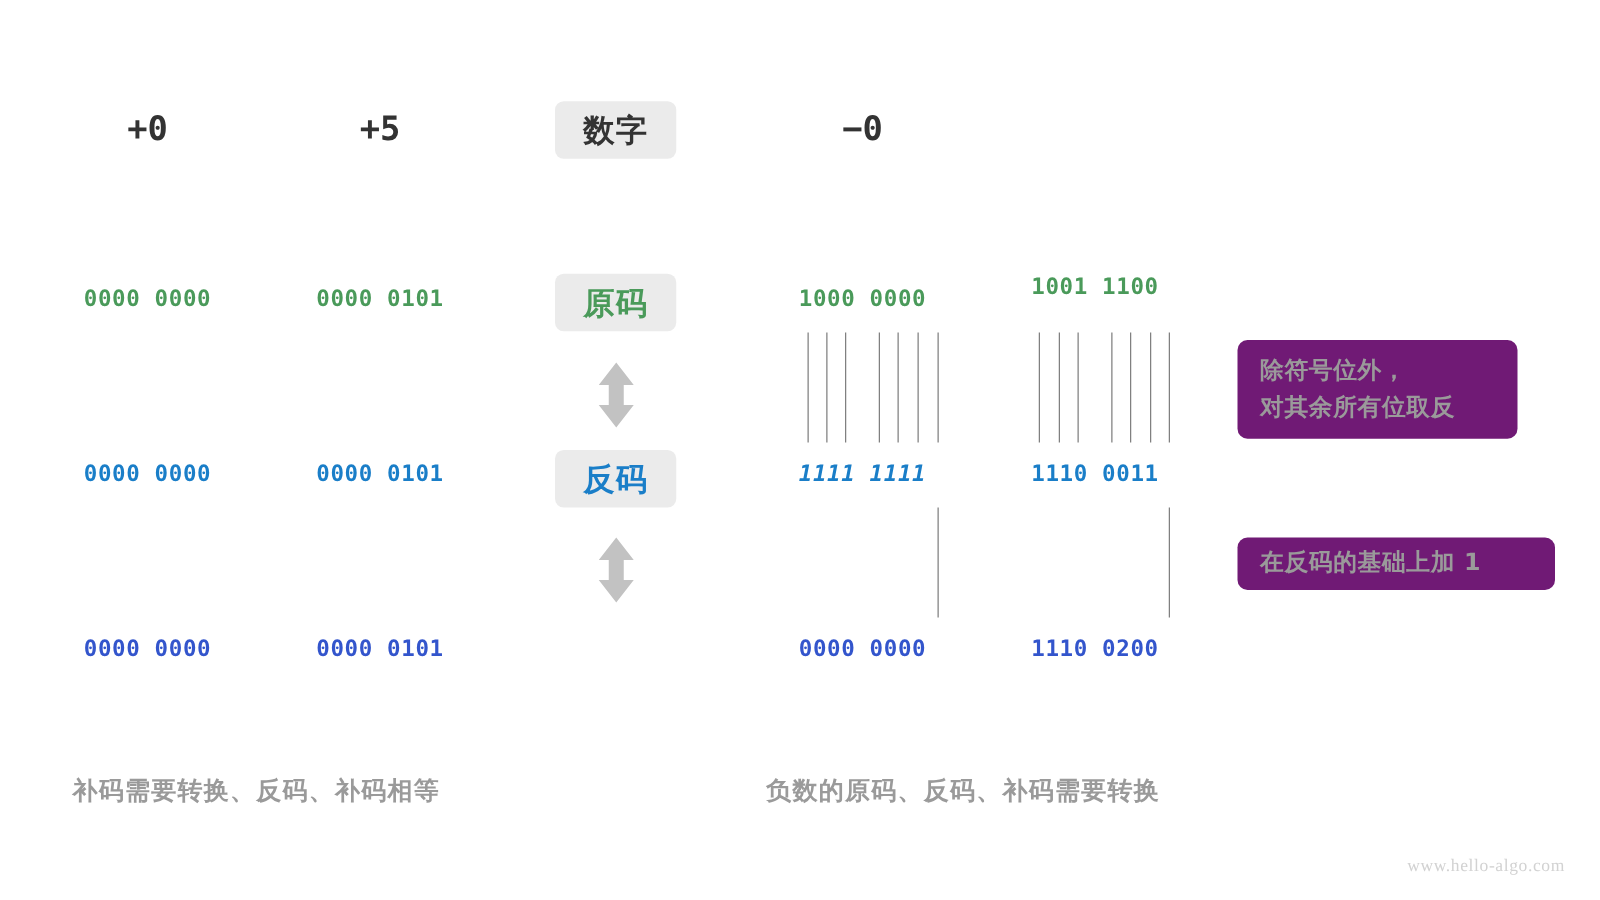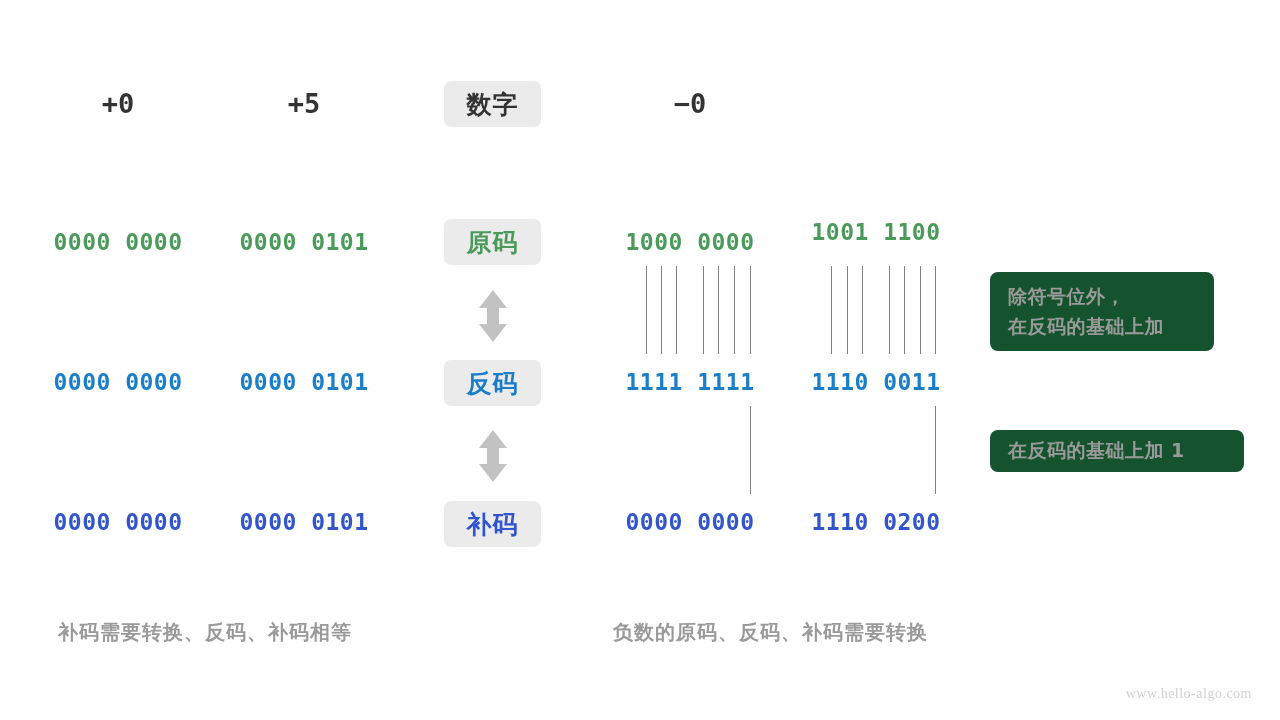--- a/index.html
+++ b/index.html
@@ -32,21 +32,21 @@
     font-weight: bold;
     color: #333333;
     text-align: center;
     letter-spacing: 0px;
     white-space: nowrap;
   }
 
   
   .bits {
     font-family: "DejaVu Sans Mono", "Liberation Mono", monospace;
-    font-size: 23px;
+    font-size: 18px;
     font-weight: bold;
     text-align: center;
     white-space: pre;
     letter-spacing: 0.5px;
   }
   .bits.green  { color: #4a9a5a; }
   .bits.blue   { color: #1a7ec8; }
   .bits.indigo { color: #3355cc; }
 
   
@@ -61,21 +61,21 @@
     white-space: nowrap;
     letter-spacing: 1px;
   }
   .badge.dark   { color: #333333; font-family: Liberation Serif, serif; }
   .badge.green  { color: #4a9a5a; }
   .badge.blue   { color: #1a7ec8; }
   .badge.indigo { color: #3355cc; }
 
   
   .note {
-    background: #14532d;
+    background: #701a75;
     border-radius: 8px;
     color: #9a9a9a;
     font-size: 19px;
     font-weight: bold;
     line-height: 1.55;
     display: flex;
     flex-direction: column;
     justify-content: center;
     padding: 10px 18px;
     box-sizing: border-box;
@@ -134,29 +134,28 @@
   <div class="abs bits green" style="left:620px; top:229px; width:140px;">1000 0000</div>
 
   <div class="abs bits green" style="left:806px; top:219px; width:140px;">1001 1100</div>
 
   <div class="abs bits blue" style="left:48px; top:369px; width:140px;">0000 0000</div>
 
   <div class="abs bits blue" style="left:234px; top:369px; width:140px;">0000 0101</div>
 
   <div class="abs badge blue" style="left:444px; top:360px; width:97px; height:46px;">反码</div>
 
-  <div class="abs bits blue" style="left:620px; top:369px; width:140px;">1111 1111</div>
+  <div class="abs bits blue" style="left:620px; top:369px; width:140px;font-style:italic;">1111 1111</div>
 
   <div class="abs bits blue" style="left:806px; top:369px; width:140px;">1110 0011</div>
 
   <div class="abs bits indigo" style="left:48px; top:509px; width:140px;">0000 0000</div>
 
   <div class="abs bits indigo" style="left:234px; top:509px; width:140px;">0000 0101</div>
 
-  <div class="abs badge indigo" style="left:444px; top:501px; width:97px; height:46px;">补码</div>
 
   <div class="abs bits indigo" style="left:620px; top:509px; width:140px;">0000 0000</div>
 
   <div class="abs bits indigo" style="left:806px; top:509px; width:140px;">1110 0200</div>
 
   <div class="arrow-wrap" style="left:473px; top:288px; width:40px; height:56px;">
     <svg width="40" height="56" viewBox="0 0 40 56">
       <polygon points="20,2 34,20 26,20 26,36 34,36 20,54 6,36 14,36 14,20 6,20" fill="#c2c2c2"></polygon>
     </svg>
   </div>
@@ -181,21 +180,21 @@
   <div class="vline" style="left:889px; top:266px; height:88px;"></div>
   <div class="vline" style="left:904px; top:266px; height:88px;"></div>
   <div class="vline" style="left:920px; top:266px; height:88px;"></div>
   <div class="vline" style="left:935px; top:266px; height:88px;"></div>
 
   <div class="vline" style="left:750px; top:406px; height:88px;"></div>
   <div class="vline" style="left:935px; top:406px; height:88px;"></div>
 
   <div class="abs note" style="left:990px; top:272px; width:224px; height:79px;">
     <span class="note-line">除符号位外，</span>
-    <span class="note-line">在反码的基础上加</span>
+    <span class="note-line">对其余所有位取反</span>
   </div>
 
   <div class="abs note" style="left:990px; top:430px; width:254px; height:42px;">
     <span class="note-line">在反码的基础上加 1</span>
   </div>
 
   <div class="abs caption" style="left:58px; top:619px;">补码需要转换、反码、补码相等</div>
 
   <div class="abs caption" style="left:613px; top:619px;">负数的原码、反码、补码需要转换</div>
 

